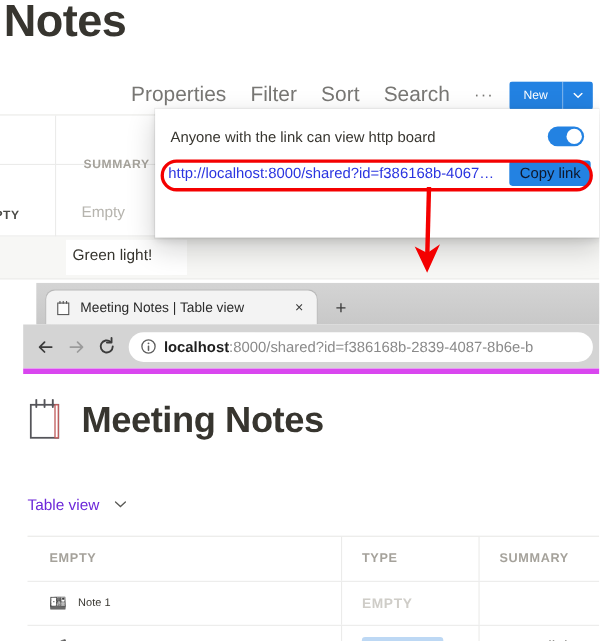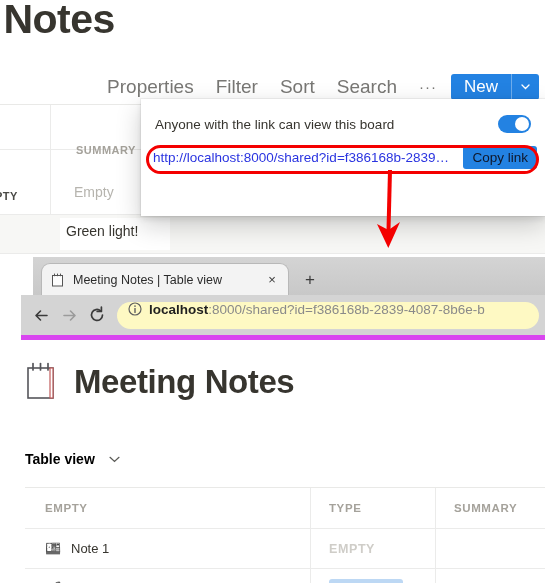--- a/index.html
+++ b/index.html
@@ -66,21 +66,21 @@
   #new-btn-group {
     display: flex;
     align-items: stretch;
     border-radius: 3px;
     overflow: hidden;
     height: 26px;
   }
   #new-btn {
     background: #2382e2;
     color: #ffffff;
-    font-size: 17px;
+    font-size: 11px;
     font-weight: 500;
     padding: 0 13px;
     display: flex;
     align-items: center;
   }
   #new-caret {
     background: #2382e2;
     color: #ffffff;
     width: 27px;
     display: flex;
@@ -328,25 +328,25 @@
     width: 28px; height: 28px;
     display: flex;
     align-items: center;
     justify-content: center;
     flex-shrink: 0;
     color: #3b3b3b;
   }
   #omnibox {
     flex: 1;
     height: 27px;
-    background: #fef9c3;
+    background: #ffffff;
     border-radius: 14px;
     margin-left: 6px;
     display: flex;
-    align-items: flex-start;
+    align-items: center;
     padding: 0 10px;
     box-sizing: border-box;
     overflow: hidden;
   }
   #omni-info {
     width: 15px; height: 15px;
     flex-shrink: 0;
     margin-right: 7px;
     display: flex; align-items: center; justify-content: center;
   }
@@ -393,22 +393,22 @@
 
   #view-selector {
     position: absolute;
     left: 4px;
     top: 111px;
     display: flex;
     align-items: center;
   }
   #view-name {
     font-size: 14px;
-    font-weight: bold;
-    color: #000000;
+    font-weight: normal;
+    color: #6d28d9;
   }
   #view-caret {
     margin-left: 14px;
     font-size: 11px;
     color: #5a5a56;
   }
   #view-underline {
     position: absolute;
     left: 4px;
     top: 147px;
@@ -434,21 +434,21 @@
   .dt-c1 { width: 285px; flex-shrink: 0; box-sizing: border-box; padding-left: 20px; display:flex; align-items:center; height:100%; }
   .dt-c2 { width: 125px; flex-shrink: 0; box-sizing: border-box; padding-left: 18px; border-left: 1px solid #ebebea; display:flex; align-items:center; height:100%; }
   .dt-c3 { width: 110px; flex-shrink: 0; box-sizing: border-box; padding-left: 18px; border-left: 1px solid #ebebea; display:flex; align-items:center; height:100%; }
   .dt-hdr-txt {
     font-size: 11.5px;
     color: #a5a29b;
     font-weight: bold;
     letter-spacing: 0.6px;
   }
   .dt-name {
-    font-size: 13px;
+    font-size: 10px;
     color: #37352f;
   }
   .row-emoji {
     width: 17px;
     margin-right: 9px;
     font-size: 13px;
     flex-shrink: 0;
     filter: grayscale(1);
     line-height: 1;
   }
@@ -509,28 +509,28 @@
     <span class="bg-cell" style="left:-5px; top:86px; color:#4a4a46;">PTY</span>
     <span class="bg-val" style="left:74px; top:80px; color:#b6b4ae;">Empty</span>
     <div id="bg-greenlight-bx"></div>
     <span class="bg-val" style="left:66px; top:119px; color:#37352f; z-index:2;">Green light!</span>
 
   </div>
 </div>
 
 <div id="share-popup">
   <div id="share-row1">
-    <span id="share-label">Anyone with the link can view this board</span>
+    <span id="share-label">Anyone with the link can view http board</span>
     <div id="share-toggle">
       <div id="share-toggle-knob"></div>
     </div>
   </div>
 
   <div id="share-link-row">
-    <span id="share-link-text">http://localhost:8000/shared?id=f386168b-2839…</span>
+    <span id="share-link-text">http://localhost:8000/shared?id=f386168b-4067…</span>
     <div id="copy-link-btn">Copy link</div>
   </div>
 
 </div>
 
 <div id="red-oval"></div>
 
 <svg id="red-arrow" viewBox="0 0 60 90">
   <path d="M30 2 L28.5 62" stroke="#f40000" stroke-width="4" fill="none" stroke-linecap="butt"></path>
   <path d="M28.3 80 L17 56 L28.5 62 L40 54 Z" fill="#f40000"></path>

